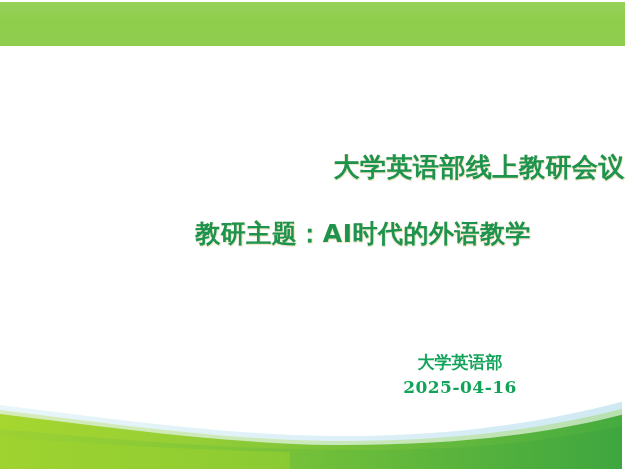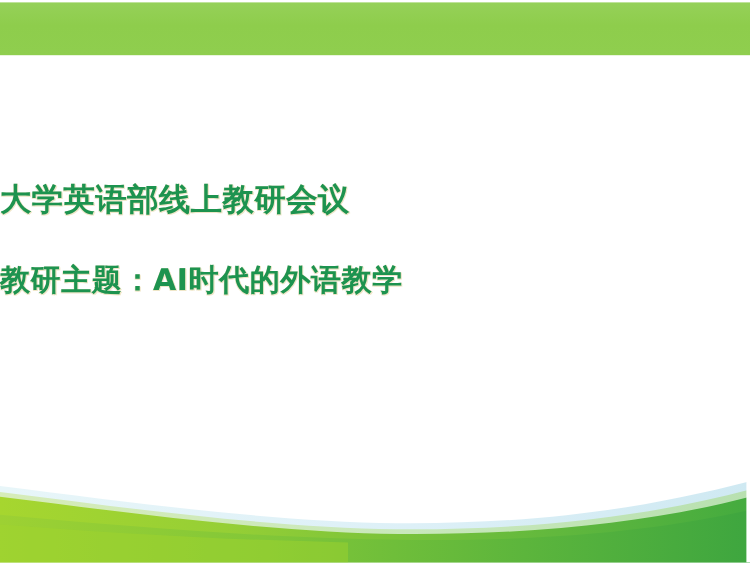--- a/index.html
+++ b/index.html
@@ -50,21 +50,21 @@
   }
   #wave-wrap svg {
     display: block;
     width: 625px;
     height: 80px;
   }
 
   
   .cn-head {
     position: absolute;
-    text-align: left;
+    text-align: right;
     color: #1d934f;
     font-weight: bold;
     font-family: "DejaVu Sans", sans-serif;
     letter-spacing: 0.5px;
     white-space: nowrap;
     text-shadow:
        0.9px 0.9px 0 #efe6c8,
       -0.4px 0.6px 0 #efe6c8,
        0.6px -0.4px 0 #efe6c8;
   }
@@ -115,20 +115,24 @@
 
 <div id="slide">
 
   <div id="top-band"></div>
   <div id="top-band-hairline"></div>
 
   <div id="title-line" class="cn-head">大学英语部线上教研会议</div>
 
   <div id="subtitle-line" class="cn-head">教研主题：AI时代的外语教学</div>
 
+  <div id="signature">
+    <div id="org-name">大学英语部</div>
+    <div id="date-text">2025-04-16</div>
+  </div>
 
   <div id="wave-wrap">
     <svg viewBox="0 0 625 80" preserveAspectRatio="none" aria-hidden="true">
       <defs>
         <linearGradient id="gradLight" x1="0" y1="0" x2="1" y2="0">
           <stop offset="0" stop-color="#a6d62f"></stop>
           <stop offset="0.30" stop-color="#96cf35"></stop>
           <stop offset="0.62" stop-color="#6fbe3c"></stop>
           <stop offset="1" stop-color="#44ab3f"></stop>
         </linearGradient>

